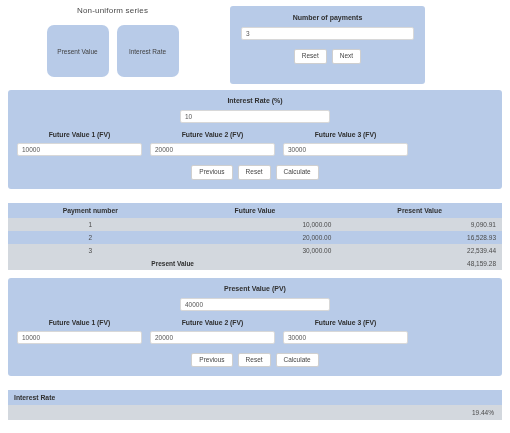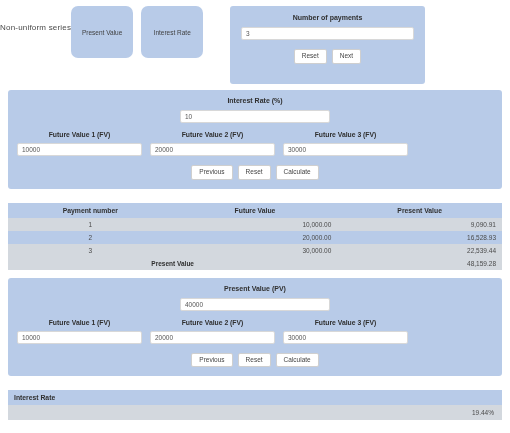--- a/index.html
+++ b/index.html
@@ -24,21 +24,21 @@
 
   
   .top-area {
     display: flex;
     align-items: flex-start;
     padding: 6px 0 0 0;
   }
   .series-block {
     width: 225px;
     display: flex;
-    flex-direction: row;
+    flex-direction: column;
     align-items: center;
   }
   .series-title {
     font-size: 8px;
     color: #4a4a4a;
     margin-bottom: 10px;
     letter-spacing: .2px;
   }
   .series-buttons {
     display: flex;

